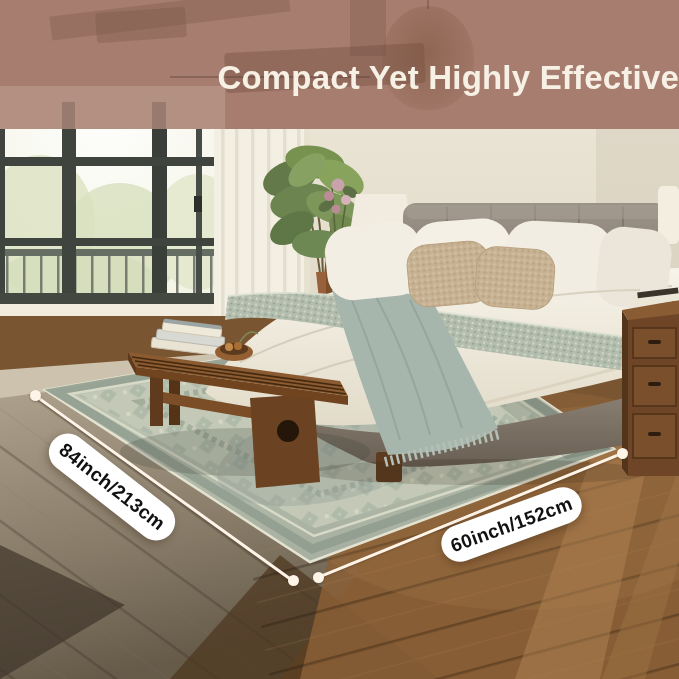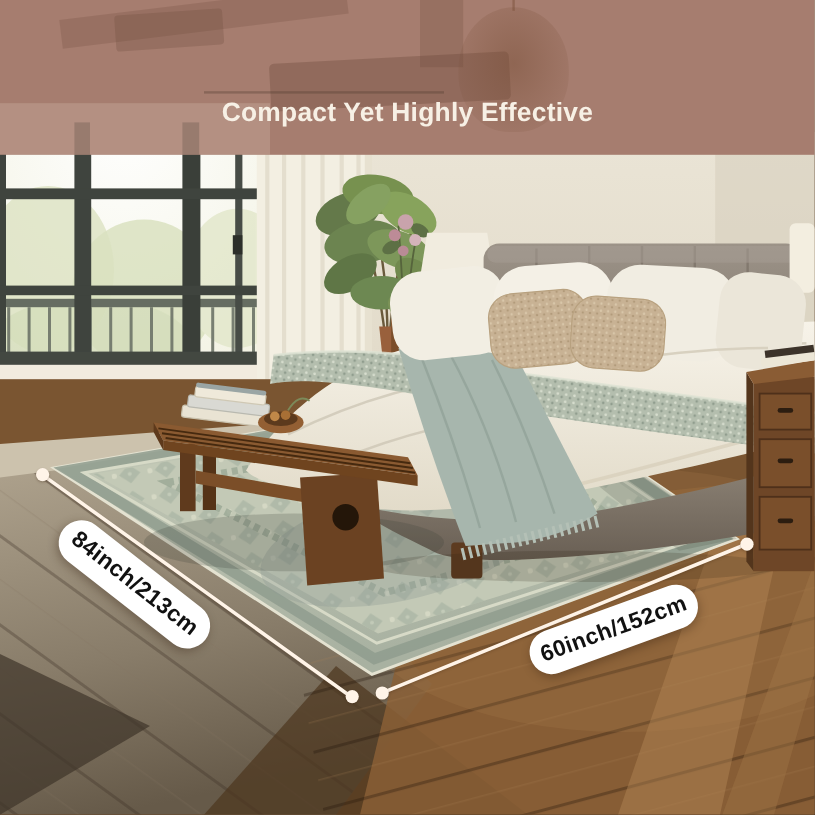--- a/index.html
+++ b/index.html
@@ -28,22 +28,22 @@
   .g-glow{left:0;top:86px;width:225px;height:43px;background:rgba(255,246,232,.16);}
   .g-mull1{left:62px;top:102px;width:13px;height:27px;background:rgba(80,70,62,.28);}
   .g-mull2{left:152px;top:102px;width:14px;height:27px;background:rgba(80,70,62,.28);}
 
   .banner h1{
     position:absolute;left:0;top:24px;width:100%;margin:0;text-align:center;
     font-size:42px;line-height:44px;font-weight:bold;letter-spacing:.5px;
     color:#f9f1e8;
   }
   .banner h2{
-    position:absolute;left:0;top:80px;width:100%;margin:0;text-align:center;
-    font-size:22px;line-height:27px;font-weight:bold;letter-spacing:.2px;
+    position:absolute;left:0;top:64px;width:100%;margin:0;text-align:right;
+    font-size:33px;line-height:27px;font-weight:bold;letter-spacing:.2px;
     color:#f7f0e5;
   }
 
   
   .measure{position:absolute;inset:0;z-index:30;}
   .mline{position:absolute;height:3px;background:#fff4e8;transform-origin:0 50%;border-radius:2px;
          box-shadow:0 1px 2px rgba(60,35,15,.25);}
   .mline-length{left:35px;top:394px;width:318px;transform:rotate(35.7deg);}
   .mline-width{left:318px;top:576px;width:328px;transform:rotate(-22.2deg);}
   .mdot{position:absolute;width:11px;height:11px;border-radius:50%;background:#fff4e8;

